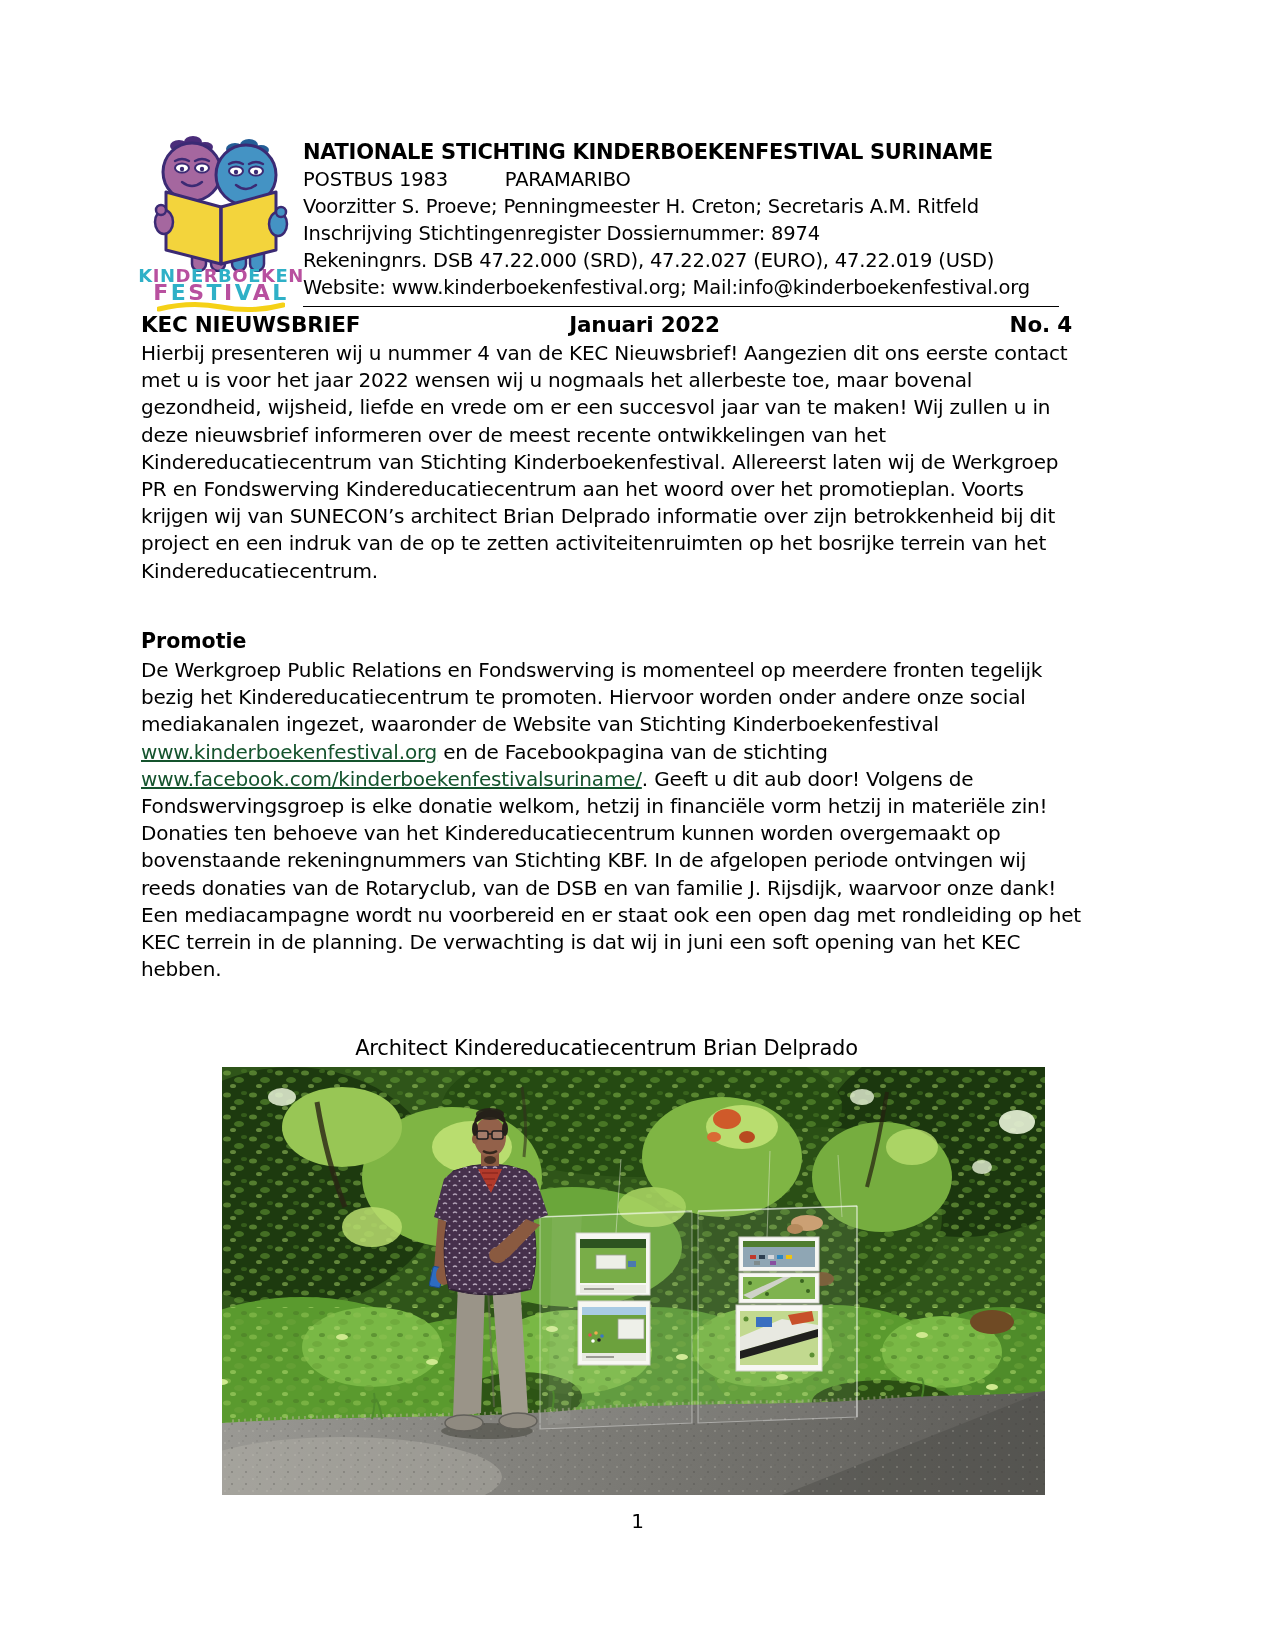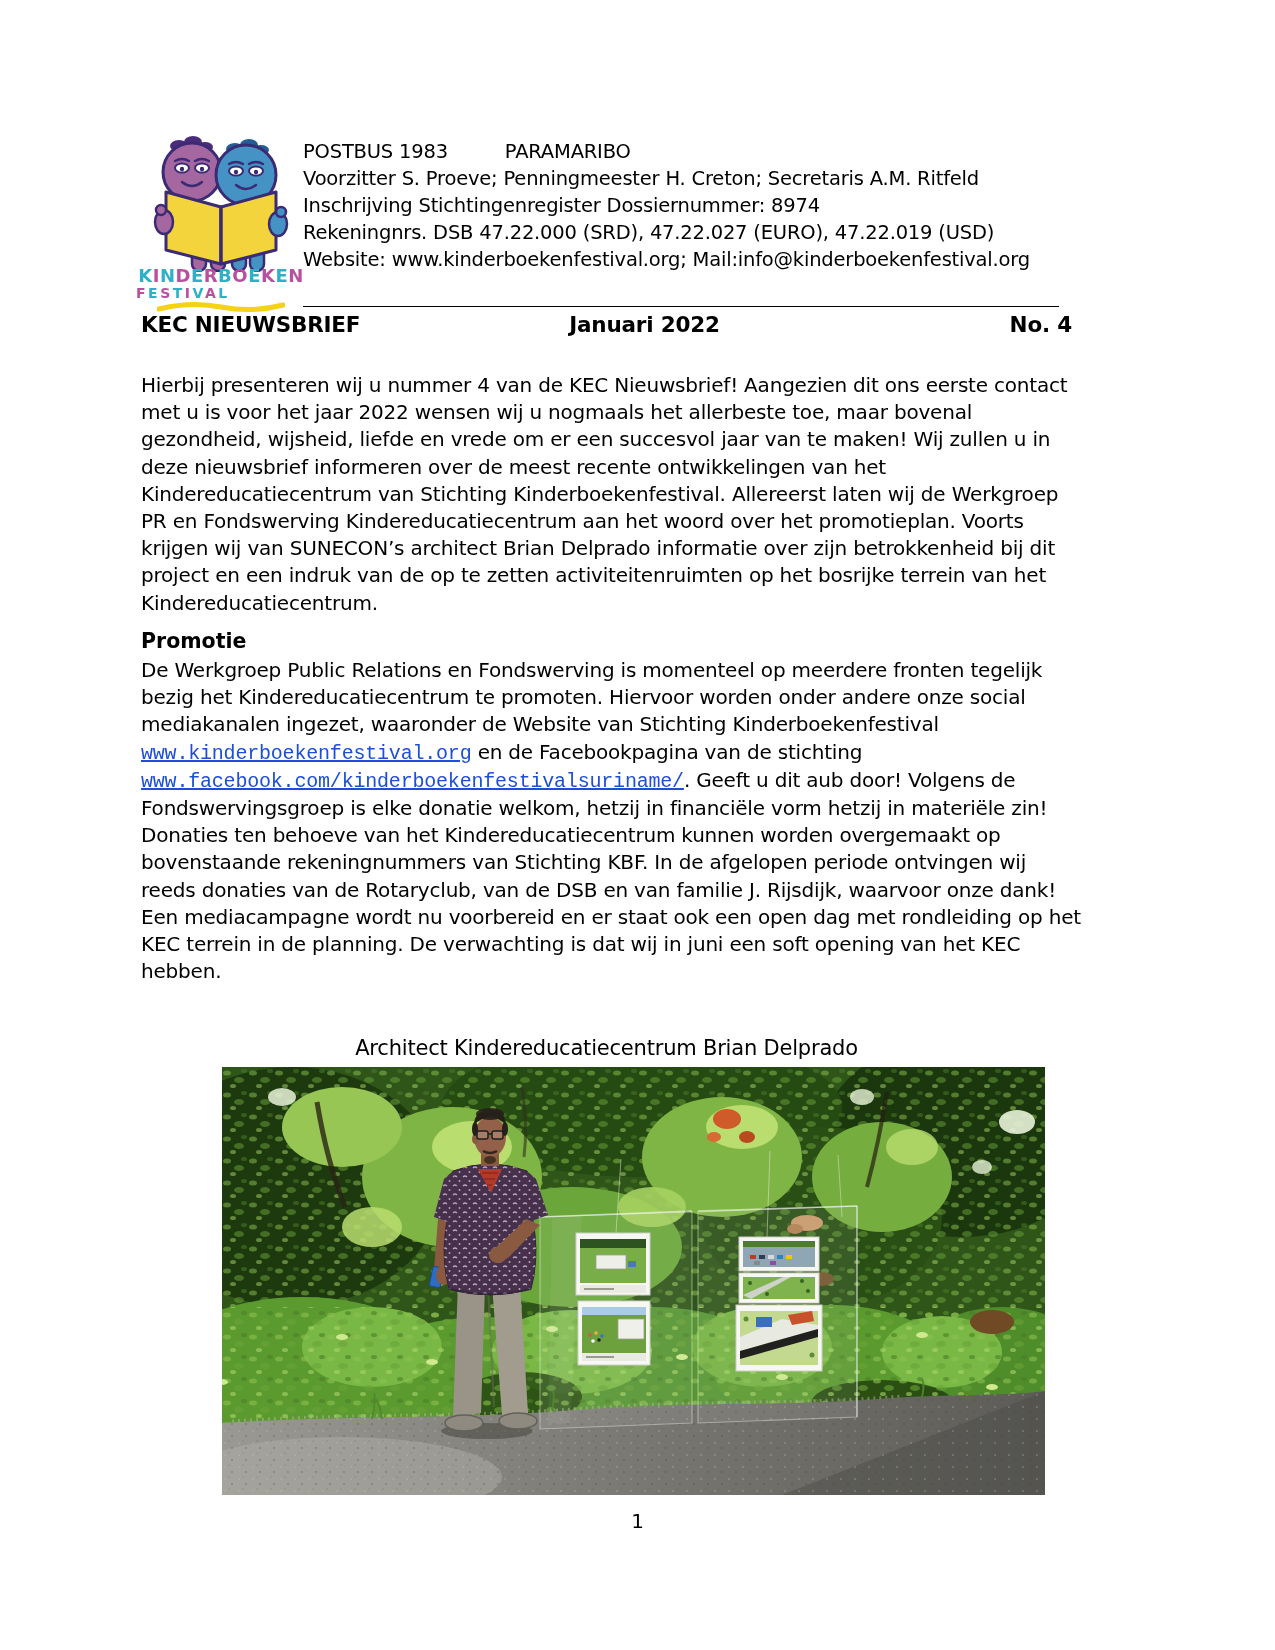--- a/index.html
+++ b/index.html
@@ -3,41 +3,41 @@
 <meta charset="utf-8">
 <style>
   html,body{margin:0;padding:0;background:#ffffff;}
   body{width:1275px;height:1650px;position:relative;font-family:"DejaVu Sans","Liberation Sans",sans-serif;color:#000;}
   .page{position:absolute;inset:0;background:#fff;overflow:hidden;}
 
   
   .logo{position:absolute;left:136px;top:134px;width:170px;height:195px;}
   .logo-art{display:block;margin:0 auto;}
   .logo-line1{text-align:center;font-size:18px;font-weight:bold;letter-spacing:.5px;line-height:16px;margin-top:-4px;}
-  .logo-line2{text-align:left;font-size:14px;font-weight:bold;letter-spacing:2.5px;line-height:20px;margin-top:-1px;}
+  .logo-line2{text-align:center;font-size:22px;font-weight:bold;letter-spacing:2.5px;line-height:20px;margin-top:-1px;}
   .logo-wave{display:block;margin:-2px auto 0 auto;}
 
   
   .header-text{position:absolute;left:303px;top:138px;width:775px;}
   .header-title{font-size:21px;font-weight:bold;line-height:28px;white-space:nowrap;letter-spacing:-0.3px;}
   .header-line{font-size:19.5px;line-height:27.1px;letter-spacing:-0.2px;}
   .header-line .gap{display:inline-block;width:57px;}
   .rule{position:absolute;left:303px;top:293px;width:756px;height:13px;border-bottom:1.7px solid #000;}
 
   
   .masthead{position:absolute;left:141px;top:312px;width:931px;display:grid;grid-template-columns:1fr auto 1fr;font-size:21.5px;font-weight:bold;letter-spacing:-0.2px;}
   .masthead .mid{justify-self:center;transform:translateX(38px);}
   .masthead .right{justify-self:end;margin-left:28px;}
 
   
   .bodytext{font-size:20px;line-height:27.2px;letter-spacing:-0.2px;}
-  .intro{position:absolute;left:141px;top:372px;width:941px;}
+  .intro{position:absolute;left:141px;top:340px;width:941px;}
   .promo-h{position:absolute;left:141px;top:629px;font-size:20.5px;font-weight:bold;}
   .promo-p{position:absolute;left:141px;top:657px;width:941px;}
-  a.doclink{color:#1d4ed8;text-decoration:underline;cursor:pointer;font-family:Liberation Mono, monospace;}
+  a.doclink{color:#14532d;text-decoration:underline;cursor:pointer;}
 
   
   .caption{position:absolute;left:141px;top:1036px;width:931px;text-align:center;font-size:21px;font-weight:normal;letter-spacing:-0.2px;}
   .photo{position:absolute;left:222px;top:1067px;width:823px;height:428px;}
   .photo svg{display:block;}
 
   .pagenum{position:absolute;left:0;top:1509px;width:1275px;text-align:center;font-size:20px;}
 </style>
 </head>
 <body>
@@ -100,20 +100,21 @@
       </g>
     </svg>
     <div class="logo-line1"><span style="color: rgb(47, 176, 199);">K</span><span style="color: rgb(184, 80, 159);">I</span><span style="color: rgb(47, 176, 199);">N</span><span style="color: rgb(184, 80, 159);">D</span><span style="color: rgb(47, 176, 199);">E</span><span style="color: rgb(184, 80, 159);">R</span><span style="color: rgb(47, 176, 199);">B</span><span style="color: rgb(184, 80, 159);">O</span><span style="color: rgb(47, 176, 199);">E</span><span style="color: rgb(184, 80, 159);">K</span><span style="color: rgb(47, 176, 199);">E</span><span style="color: rgb(184, 80, 159);">N</span></div>
     <div class="logo-line2"><span style="color: rgb(184, 80, 159);">F</span><span style="color: rgb(47, 176, 199);">E</span><span style="color: rgb(184, 80, 159);">S</span><span style="color: rgb(47, 176, 199);">T</span><span style="color: rgb(184, 80, 159);">I</span><span style="color: rgb(47, 176, 199);">V</span><span style="color: rgb(184, 80, 159);">A</span><span style="color: rgb(47, 176, 199);">L</span></div>
     <svg class="logo-wave" width="128" height="12" viewBox="0 0 128 12">
       <path d="M2,8 Q34,0 64,6 Q96,12 126,4" fill="none" stroke="#f5d117" stroke-width="5" stroke-linecap="round"></path>
     </svg>
   </div>
 
   <div class="header-text">
+    <div class="header-title">NATIONALE STICHTING KINDERBOEKENFESTIVAL SURINAME</div>
     <div class="header-line">
       <span>POSTBUS 1983</span><span class="gap"></span><span>PARAMARIBO</span>
     </div>
     <div class="header-line">Voorzitter S. Proeve; Penningmeester H. Creton; Secretaris A.M. Ritfeld</div>
     <div class="header-line">Inschrijving Stichtingenregister Dossiernummer: 8974</div>
     <div class="header-line">Rekeningnrs. DSB 47.22.000 (SRD), 47.22.027 (EURO), 47.22.019 (USD)</div>
     <div class="header-line">Website: www.kinderboekenfestival.org; Mail:info@kinderboekenfestival.org</div>
   </div>
   <div class="rule"></div>
 

